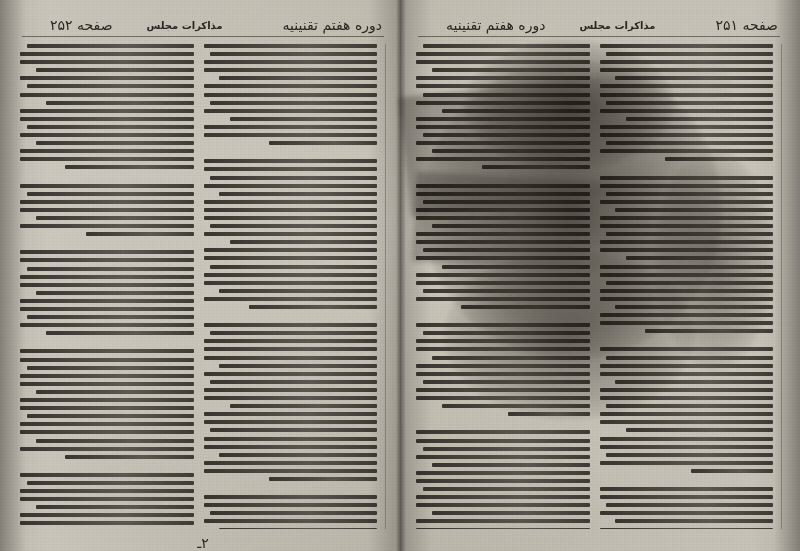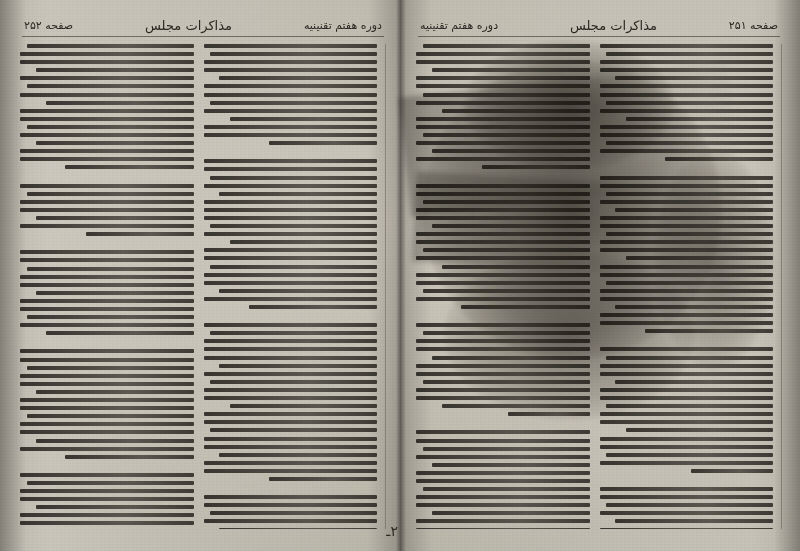--- a/index.html
+++ b/index.html
@@ -35,22 +35,22 @@
   .leaf.left{left:8px;width:390px;}
   .leaf.right{left:404px;width:390px;}
 
   .hdr{
     position:absolute;top:14px;left:0;right:0;height:22px;
     display:flex;align-items:center;justify-content:space-between;
     direction:rtl;color:#2a2722;font-size:11.5px;letter-spacing:0;
     padding:0 16px;box-sizing:border-box;
     font-family:"DejaVu Sans", sans-serif;
   }
-  .hdr .mid{font-size:13px;font-weight:normal;}
-  .hdr .pg{font-size:11px;}
+  .hdr .mid{font-size:10px;font-weight:bold;}
+  .hdr .pg{font-size:14px;margin-left:26px;}
   .rule{
     position:absolute;left:14px;right:14px;top:36px;height:1px;
     background:rgba(40,36,30,.55);
   }
   .cols{
     position:absolute;top:44px;bottom:22px;left:12px;right:12px;
     display:flex;flex-direction:row-reverse;gap:10px;
     direction:rtl;
   }
   .col{
@@ -78,21 +78,21 @@
     position:absolute;pointer-events:none;border-radius:50%;
     background:radial-gradient(ellipse at center, rgba(20,16,10,.72), rgba(20,16,10,.28) 55%, rgba(20,16,10,0) 78%);
     filter:blur(2px);
   }
   .smear{
     position:absolute;pointer-events:none;
     background:linear-gradient(110deg, rgba(15,12,8,.55), rgba(15,12,8,.15) 60%, rgba(15,12,8,0));
     filter:blur(2.5px);
   }
   .footnum{
-    position:absolute;bottom:12px;width:100%;
+    position:absolute;bottom:0;width:100%;text-align:center;
     font-size:14px;color:#2c2823;direction:rtl;
   }
 </style>
 </head>
 <body>
 
 <div class="page">
   <div class="grain"></div>
 
   <div class="leaf left">

